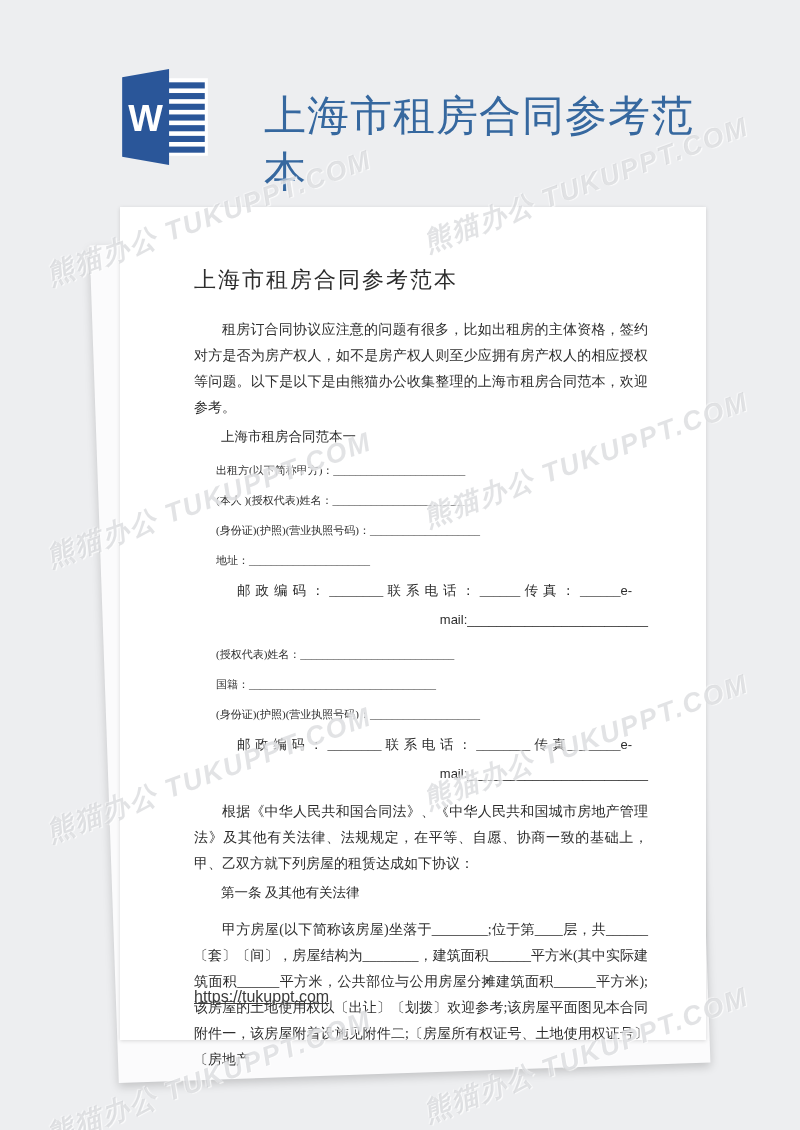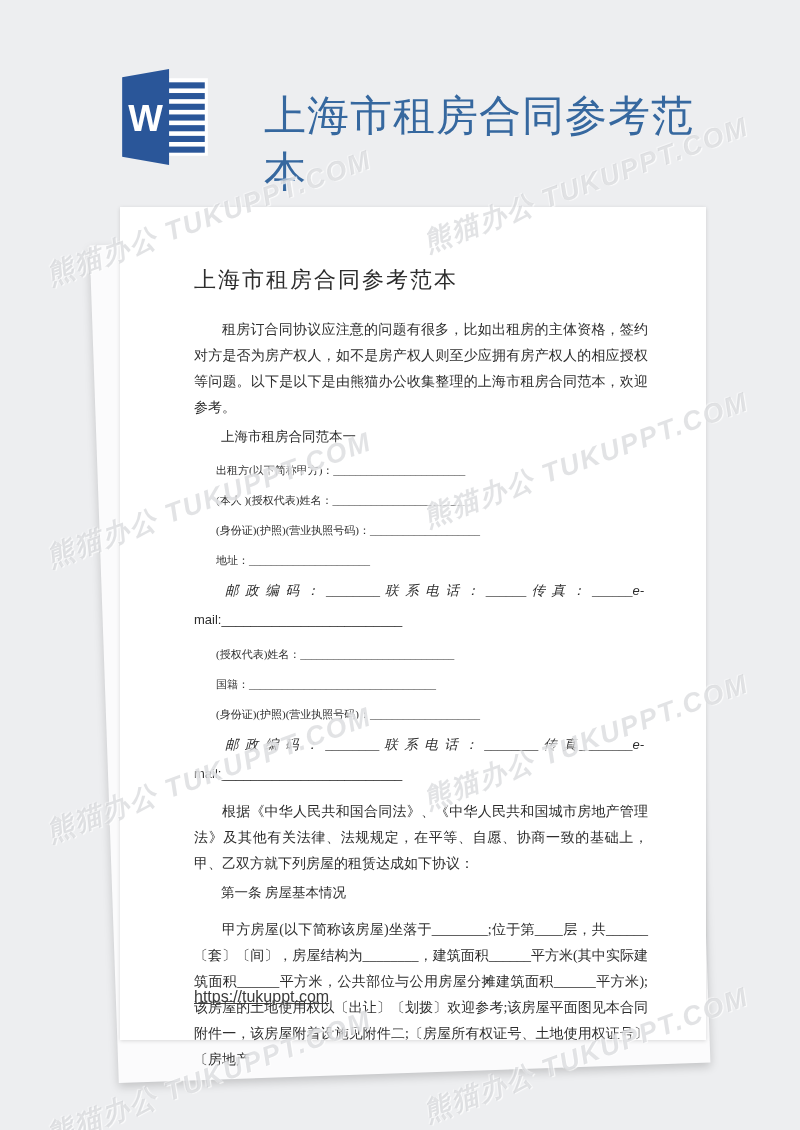--- a/index.html
+++ b/index.html
@@ -37,23 +37,23 @@
     color:#2d2d2d;
     z-index:10;
   }
 
   
   .doc-title { font-size:22px; font-weight:400; letter-spacing:2px; margin:0 0 22px; }
   .para { font-size:14px; line-height:26px; text-align:justify; text-indent:2em; margin:0 0 6px; }
   .sub  { font-size:13.5px; line-height:20px; text-indent:2em; margin:0 0 14px; }
   .fline{ font-size:11px; line-height:19px; text-indent:2em; white-space:nowrap; margin:0 0 11px; }
   .contact { font-size:13.5px; margin:0 0 16px; }
-  .contact .l1 { line-height:19px; margin:0 4px 10px; text-indent:2em;
-                 text-align:justify; text-align-last:justify;font-style:italic; }
-  .contact .l2 { line-height:19px; }
+  .contact .l1 { line-height:19px; margin:0 16px 10px; text-indent:2em;
+                 text-align:justify; text-align-last:justify; }
+  .contact .l2 { line-height:19px;text-align:right; }
   .sans { font-family:"Liberation Sans","DejaVu Sans",sans-serif; font-size:13px; }
   .gap-lg { margin-bottom:14px; }
   .url {
     position:absolute; left:74px; bottom:34px;
     font-family:"Liberation Sans","DejaVu Sans",sans-serif;
     font-size:16px; color:#3a3a3a;text-decoration:underline;
   }
 
   
   .wm-layer { position:absolute; inset:0; z-index:40; pointer-events:none; }
@@ -111,21 +111,21 @@
     <p class="fline">(授权代表)姓名：____________________________</p>
     <p class="fline">国籍：__________________________________</p>
     <p class="fline">(身份证)(护照)(营业执照号码)：____________________</p>
     <div class="contact">
       <div class="l1"><span>邮 政 编 码 ： ________ 联 系 电 话 ： ________ 传 真________</span><span class="sans">e-</span></div>
       <div class="l2 sans">mail:_________________________</div>
     </div>
 
     <p class="para">根据《中华人民共和国合同法》、《中华人民共和国城市房地产管理法》及其他有关法律、法规规定，在平等、自愿、协商一致的基础上，甲、乙双方就下列房屋的租赁达成如下协议：</p>
 
-    <p class="sub">第一条 房屋基本情况</p>
+    <p class="sub">第一条 及其他有关法律</p>
 
     <p class="para">甲方房屋(以下简称该房屋)坐落于________;位于第____层，共______〔套〕〔间〕，房屋结构为________，建筑面积______平方米(其中实际建筑面积______平方米，公共部位与公用房屋分摊建筑面积______平方米);该房屋的土地使用权以〔出让〕〔划拨〕欢迎参考;该房屋平面图见本合同附件一，该房屋附着设施见附件二;〔房屋所有权证号、土地使用权证号〕〔房地产</p>
 
     <div class="url">https://tukuppt.com</div>
   </div>
 
   <div class="wm-layer">
     <span class="wm" style="left:48px;  top:258px;">熊猫办公 TUKUPPT.COM</span>
     <span class="wm" style="left:425px; top:225px;">熊猫办公 TUKUPPT.COM</span>
     <span class="wm" style="left:48px;  top:540px;">熊猫办公 TUKUPPT.COM</span>

